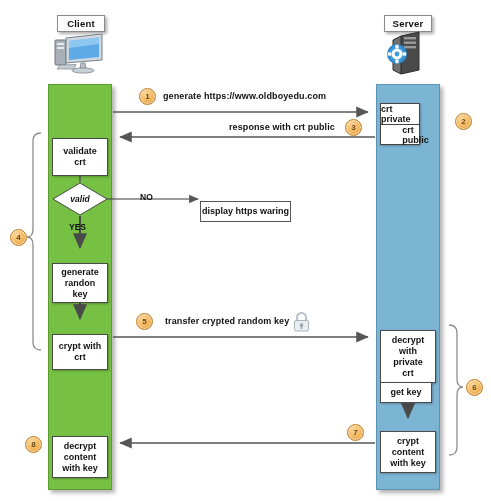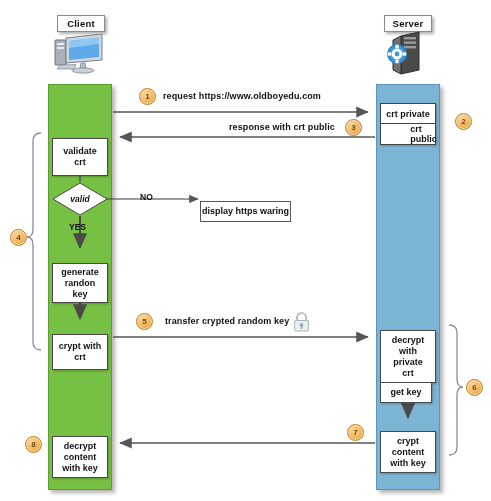--- a/index.html
+++ b/index.html
@@ -247,21 +247,21 @@
     <span>crypt with</span>
     <span>crt</span>
   </div>
 
   <div class="pbox abs ctrbox" style="left:52px; top:424px; width:56px; height:42px; flex-direction:column;">
     <span>decrypt</span>
     <span>content</span>
     <span>with key</span>
   </div>
 
-  <div class="splitbox abs" style="left:380px; top:103px; width:56px; height:42px;">
+  <div class="splitbox abs" style="left:380px; top:103px; width:40px; height:42px;">
     <div>crt private</div>
     <div>crt public</div>
   </div>
 
   <div class="pbox abs ctrbox" style="left:380px; top:318px; width:56px; height:53px; flex-direction:column;">
     <span>decrypt</span>
     <span>with</span>
     <span>private</span>
     <span>crt</span>
   </div>
@@ -269,21 +269,21 @@
   <div class="pbox abs ctrbox" style="left:380px; top:370px; width:52px; height:21px;">
     <span>get key</span>
   </div>
 
   <div class="pbox abs ctrbox" style="left:380px; top:419px; width:56px; height:42px; flex-direction:column;">
     <span>crypt</span>
     <span>content</span>
     <span>with key</span>
   </div>
 
-  <div class="msg" style="left:163px; top:91px;">request https://www.oldboyedu.com</div>
+  <div class="msg" style="left:163px; top:91px;">generate https://www.oldboyedu.com</div>
 
   <div class="msg" style="left:229px; top:122px;">response with crt public</div>
 
   <div class="msg" style="left:165px; top:316px;">transfer crypted random key</div>
 
 
   <div class="icon" style="left:292px; top:311px; width:19px; height:21px;">
     <svg width="19" height="21" viewBox="0 0 19 21">
       <path d="M5 10 L5 6.5 A4.5 4.5 0 0 1 14 6.5 L14 10" fill="none" stroke="#b9c2c8" stroke-width="2.1"></path>
       <rect x="2.5" y="9.5" width="14" height="10.5" rx="1.6" fill="#e9eef1" stroke="#a9b3ba" stroke-width="1"></rect>

